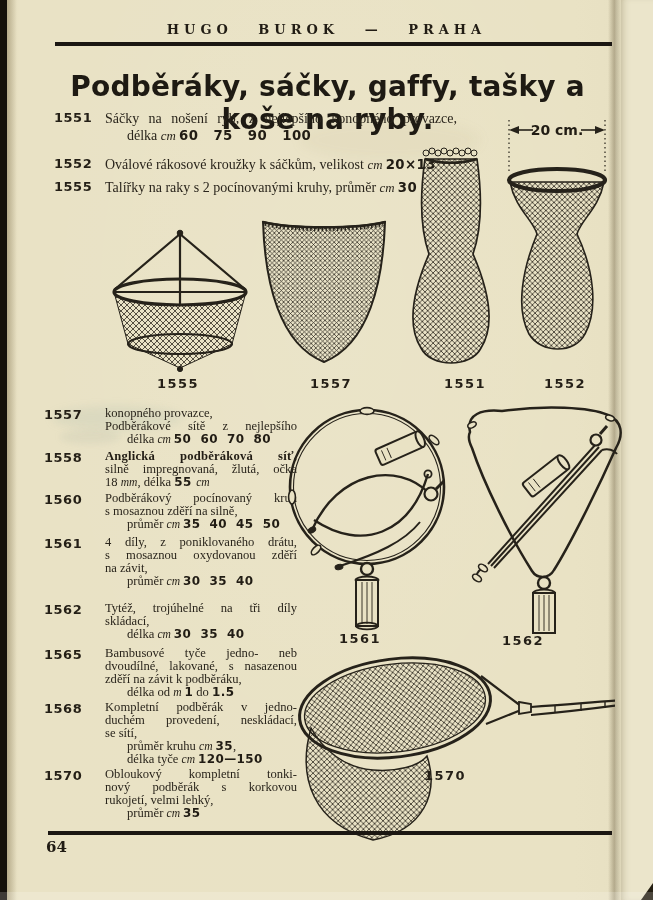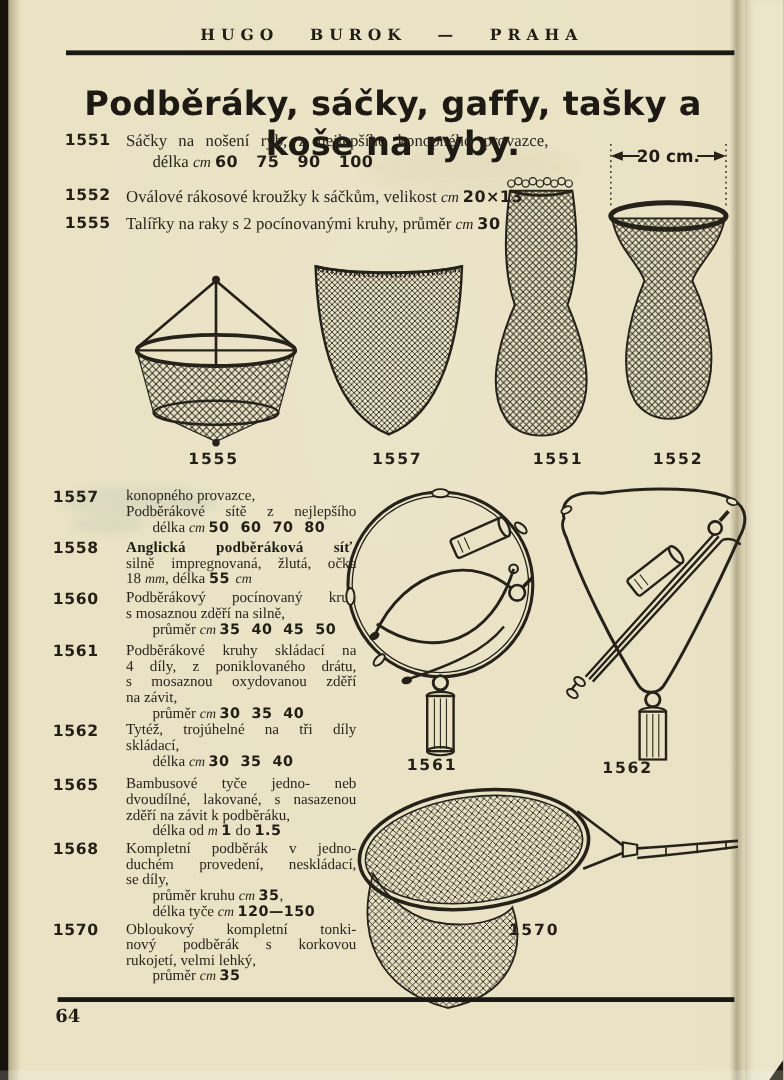--- a/index.html
+++ b/index.html
@@ -180,21 +180,20 @@
 
   <div class="num" style="left:44px;top:492px;">1560</div>
   <div class="txt txt-main" style="top:492px;">
       <div class="ln j"><span>Podběrákový pocínovaný kruh</span></div>
       <div class="ln"><span>s mosaznou zděří na silně,</span></div>
       <div class="ln ind"><span>průměr </span><span class="i">cm </span><span class="b">35  40  45  50</span></div>
     </div>
 
   <div class="num" style="left:44px;top:536px;">1561</div>
   <div class="txt txt-main" style="top:536px;">
-      <div class="ln j"><span>Podběrákové kruhy skládací na</span></div>
       <div class="ln j"><span>4 díly, z poniklovaného drátu,</span></div>
       <div class="ln j"><span>s mosaznou oxydovanou zděří</span></div>
       <div class="ln"><span>na závit,</span></div>
       <div class="ln ind"><span>průměr </span><span class="i">cm </span><span class="b">30  35  40</span></div>
     </div>
 
   <div class="num" style="left:44px;top:602px;">1562</div>
   <div class="txt txt-main" style="top:602px;">
       <div class="ln j"><span>Tytéž, trojúhelné na tři díly</span></div>
       <div class="ln"><span>skládací,</span></div>
@@ -206,21 +205,21 @@
       <div class="ln j"><span>Bambusové tyče jedno- neb</span></div>
       <div class="ln j"><span>dvoudílné, lakované, s nasazenou</span></div>
       <div class="ln"><span>zděří na závit k podběráku,</span></div>
       <div class="ln ind"><span>délka od </span><span class="i">m </span><span class="b">1</span><span> do </span><span class="b">1.5</span></div>
     </div>
 
   <div class="num" style="left:44px;top:701px;">1568</div>
   <div class="txt txt-main" style="top:701px;">
       <div class="ln j"><span>Kompletní podběrák v jedno-</span></div>
       <div class="ln j"><span>duchém provedení, neskládací,</span></div>
-      <div class="ln"><span>se díly,</span></div>
+      <div class="ln"><span>se sítí,</span></div>
       <div class="ln ind"><span>průměr kruhu </span><span class="i">cm </span><span class="b">35</span><span>,</span></div>
       <div class="ln ind"><span>délka tyče </span><span class="i">cm </span><span class="b">120—150</span></div>
     </div>
 
   <div class="num" style="left:44px;top:768px;">1570</div>
   <div class="txt txt-main" style="top:768px;">
       <div class="ln j"><span>Obloukový kompletní tonki-</span></div>
       <div class="ln j"><span>nový podběrák s korkovou</span></div>
       <div class="ln"><span>rukojetí, velmi lehký,</span></div>
       <div class="ln ind"><span>průměr </span><span class="i">cm </span><span class="b">35</span></div>

